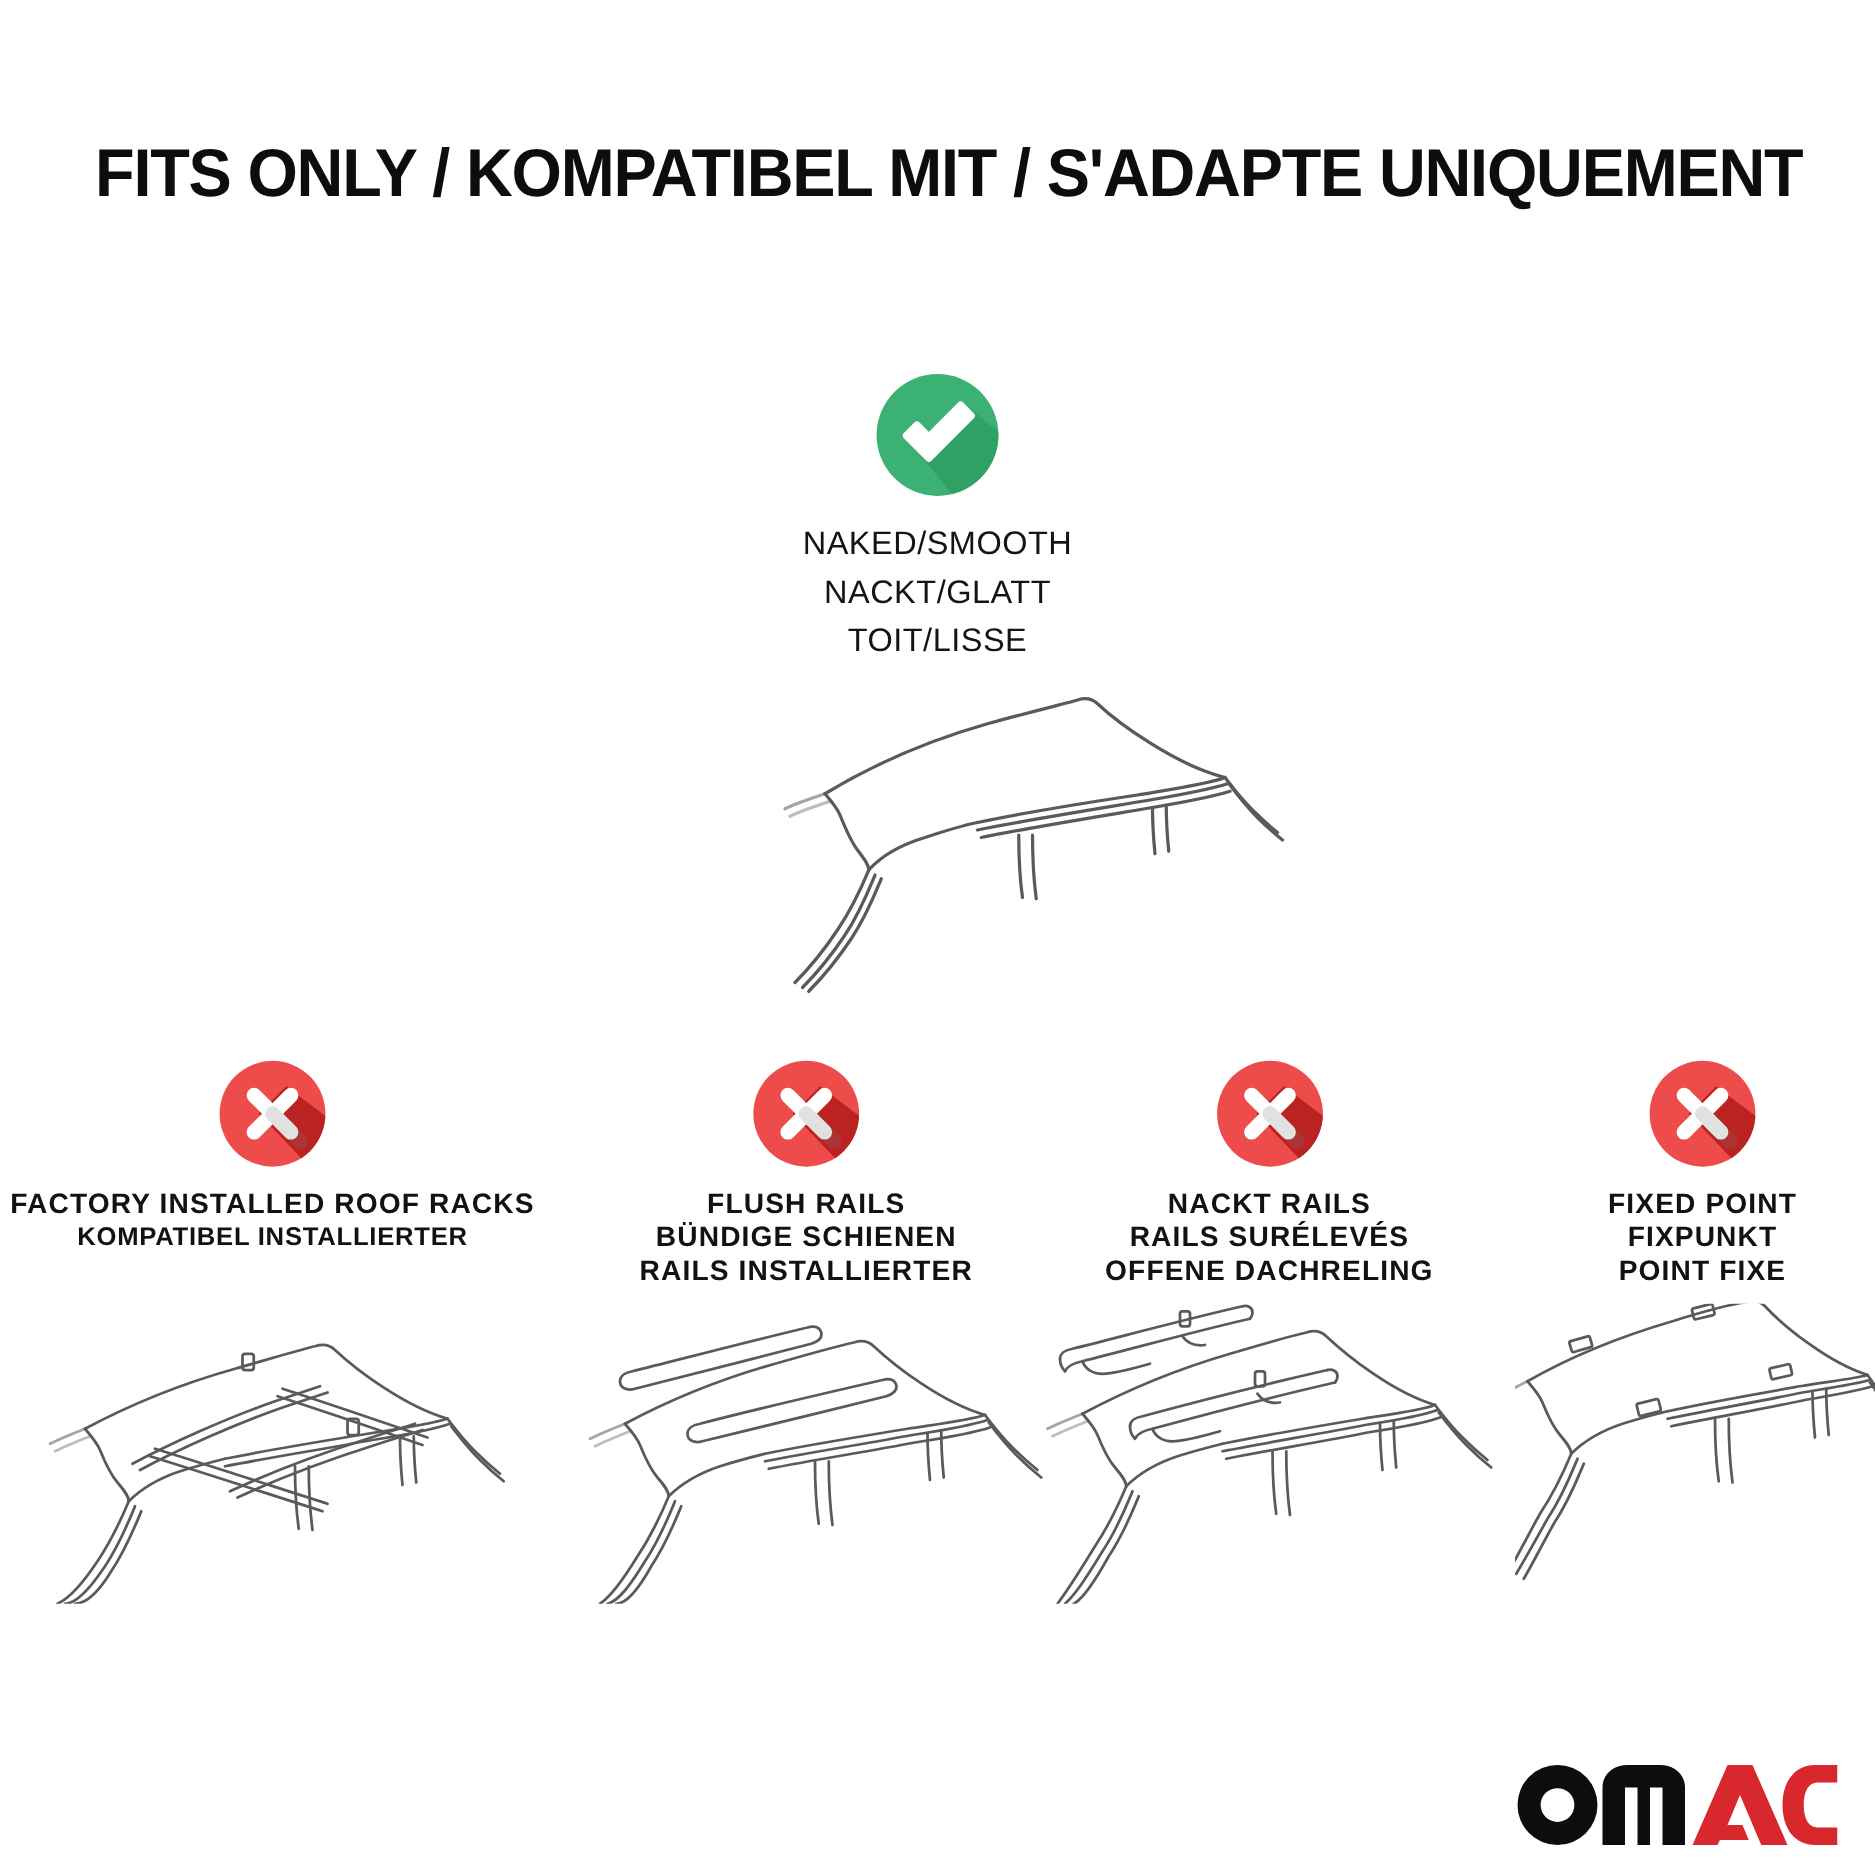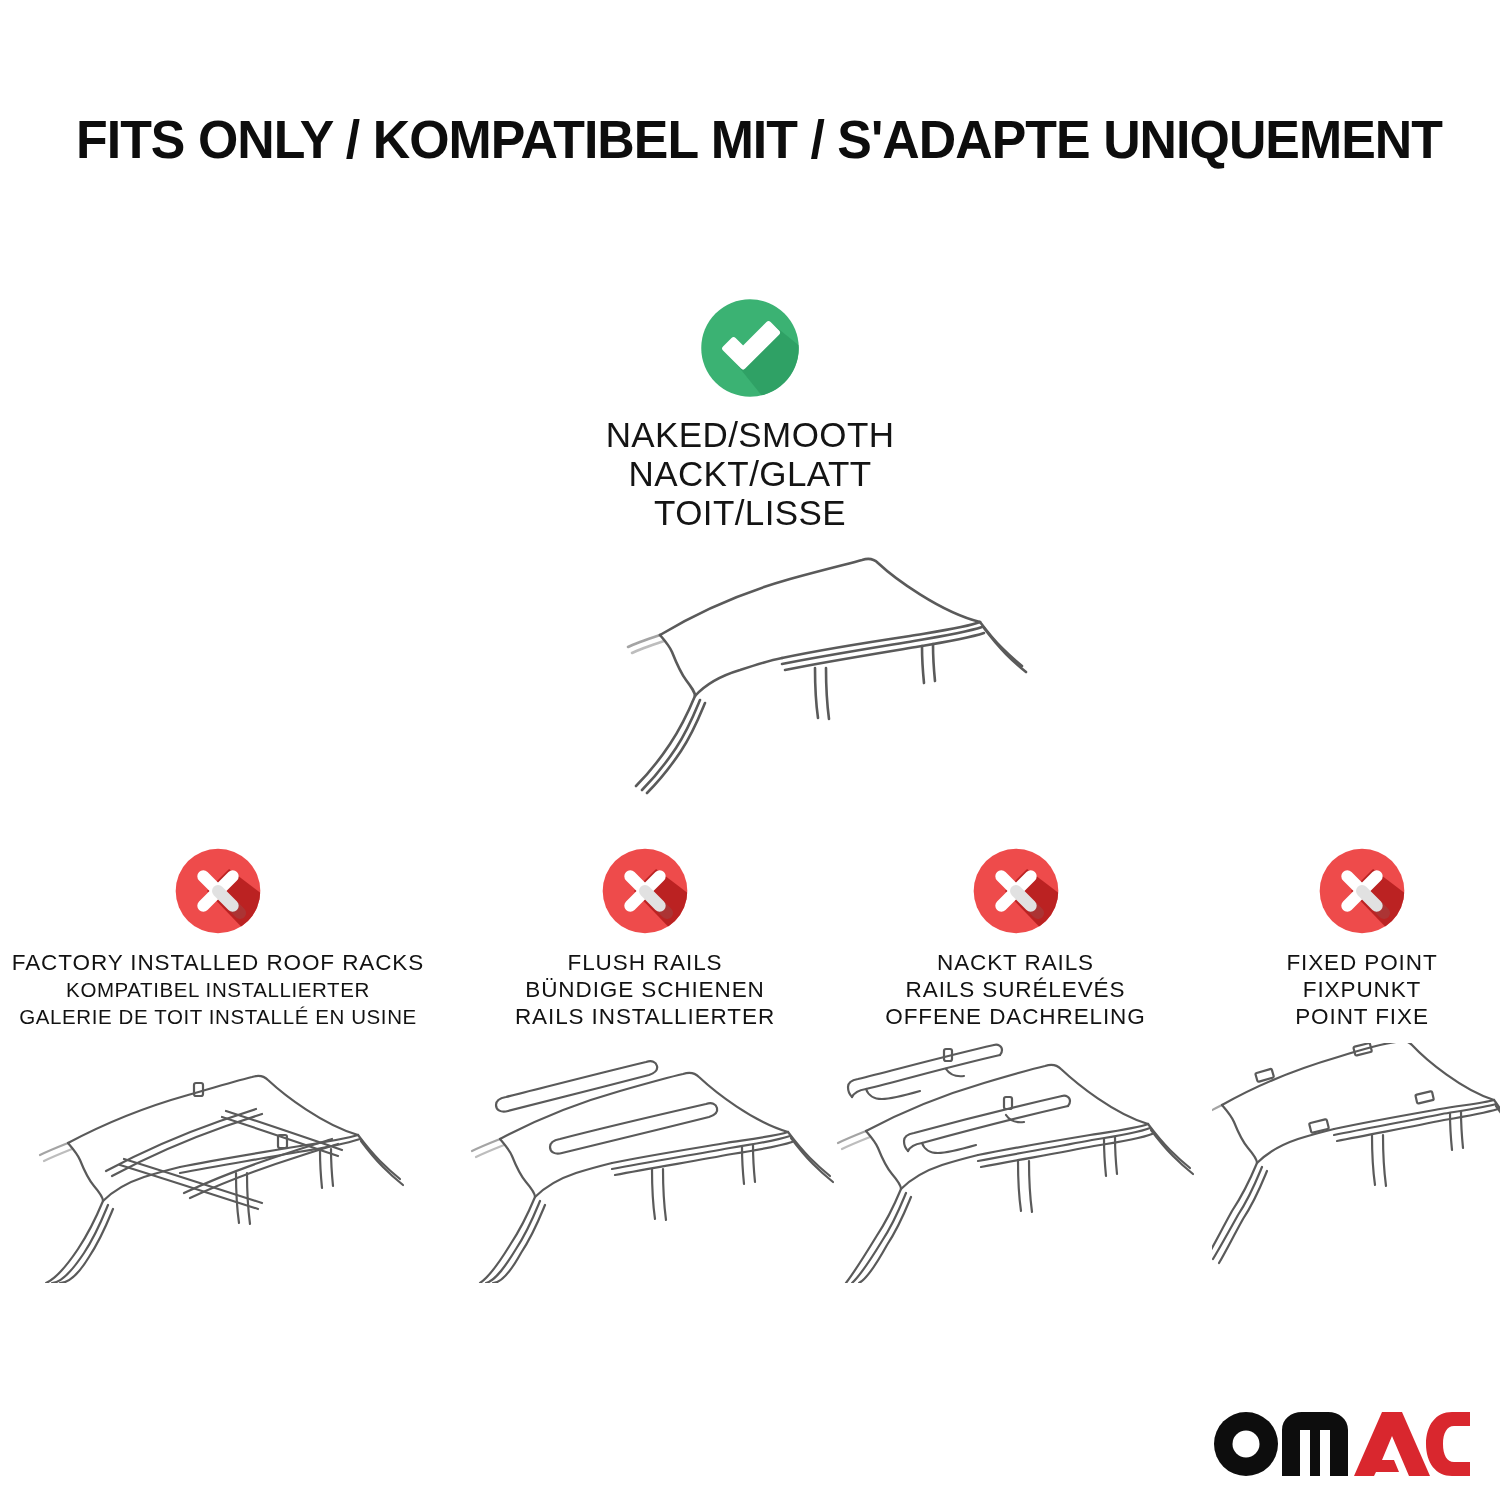--- a/index.html
+++ b/index.html
@@ -43,21 +43,21 @@
   .badge {
     width: 106px;
     height: 106px;
     margin: 0 auto;
     position: relative;
   }
   .badge svg { display: block; width: 106px; height: 106px; }
 
   .fit-caption {
     margin-top: 14px;
-    font-size: 35px;
+    font-size: 26px;
     line-height: 39px;
     letter-spacing: 0.4px;
     color: #141414;
     font-weight: 400;
   }
 
   .fit-art {
     position: absolute;
     left: 490px;
     top: 500px;
@@ -81,21 +81,21 @@
   }
   .no-col .badge { width: 92px; height: 92px; }
   .no-col .badge svg { width: 92px; height: 92px; }
 
   .no-caption {
     margin-top: 12px;
     font-size: 22.5px;
     line-height: 27px;
     letter-spacing: 0.9px;
     color: #121212;
-    font-weight: 400;
+    font-weight: 700;
   }
   .no-caption .small {
     font-size: 20.5px;
     letter-spacing: 0.6px;
   }
 
   .no-art {
     position: absolute;
     left: 0;
     width: 100%;
@@ -207,21 +207,20 @@
         </g>
         <g clip-path="url(#rclip0)" opacity="0.22">
           <line x1="50" y1="50" x2="74" y2="74" stroke="#777777" stroke-width="13" stroke-linecap="round"></line>
         </g>
       </svg>
     </div>
 
     <div class="no-caption">
       <div>FACTORY INSTALLED ROOF RACKS</div>
       <div class="small">KOMPATIBEL INSTALLIERTER</div>
-      <div class="small">GALERIE DE TOIT INSTALLÉ EN USINE</div>
     </div>
 
     <div class="no-art">
       <svg viewBox="0 0 420 240" xmlns="http://www.w3.org/2000/svg" fill="none" stroke="#5a5a5a" stroke-width="2.2" stroke-linecap="round" stroke-linejoin="round">
 
         <path d="M60 100 C90 84 130 66 180 52 C215 42 235 36 244 34 C250 32 256 33 260 37
                  C276 52 315 82 350 92"></path>
         <path d="M60 100 C66 107 70 112 72 117 C76 127 80 136 86 143 C92 150 95 154 95 158"></path>
         <path d="M95 158 C104 149 118 140 136 134 C152 129 164 126 172 124"></path>
         <path d="M172 124 C206 117 250 110 286 104 C312 100 338 96 350 92"></path>

